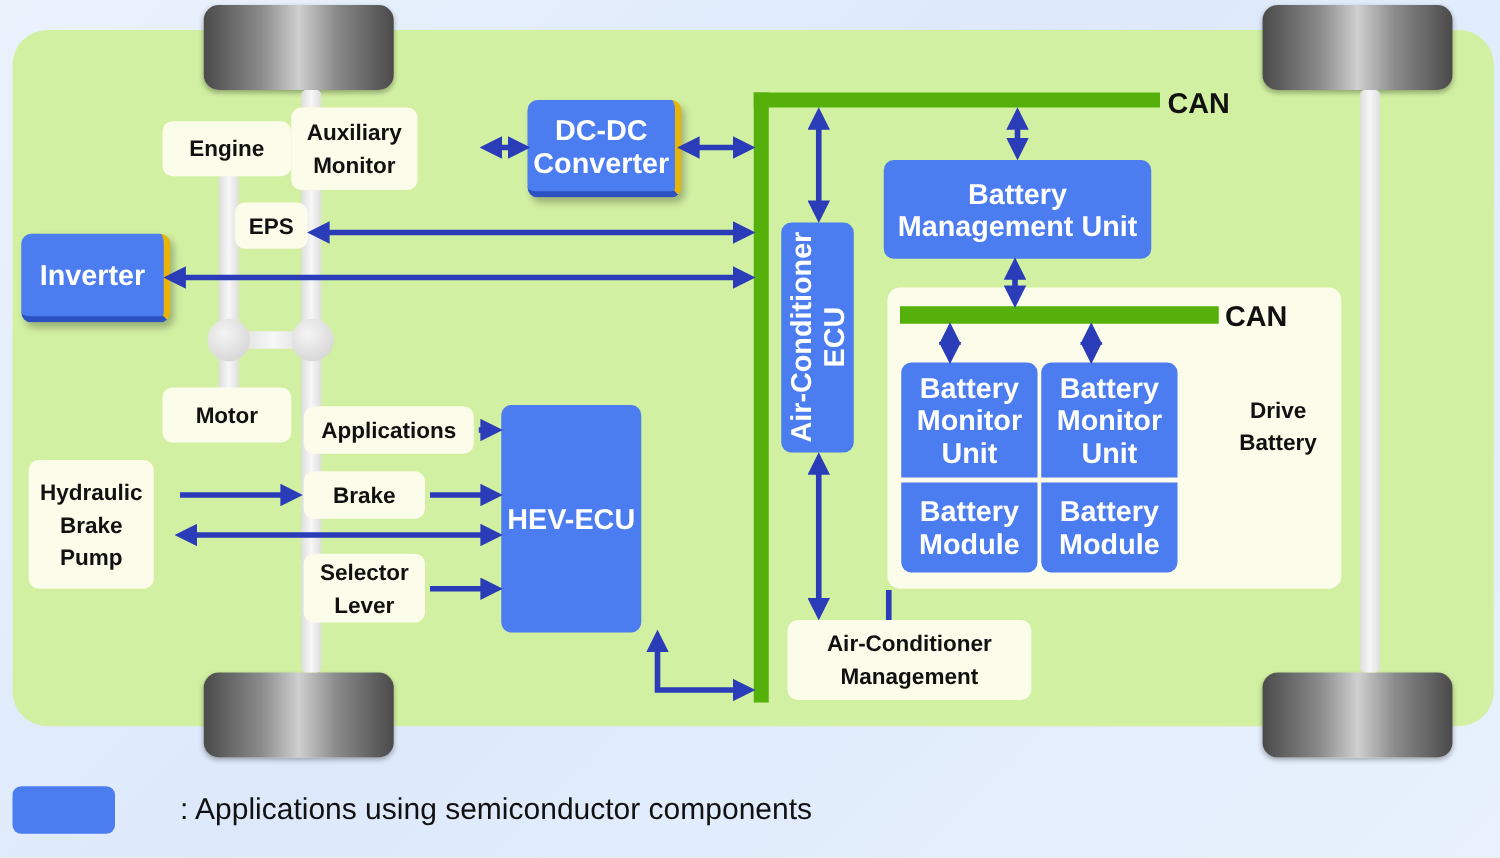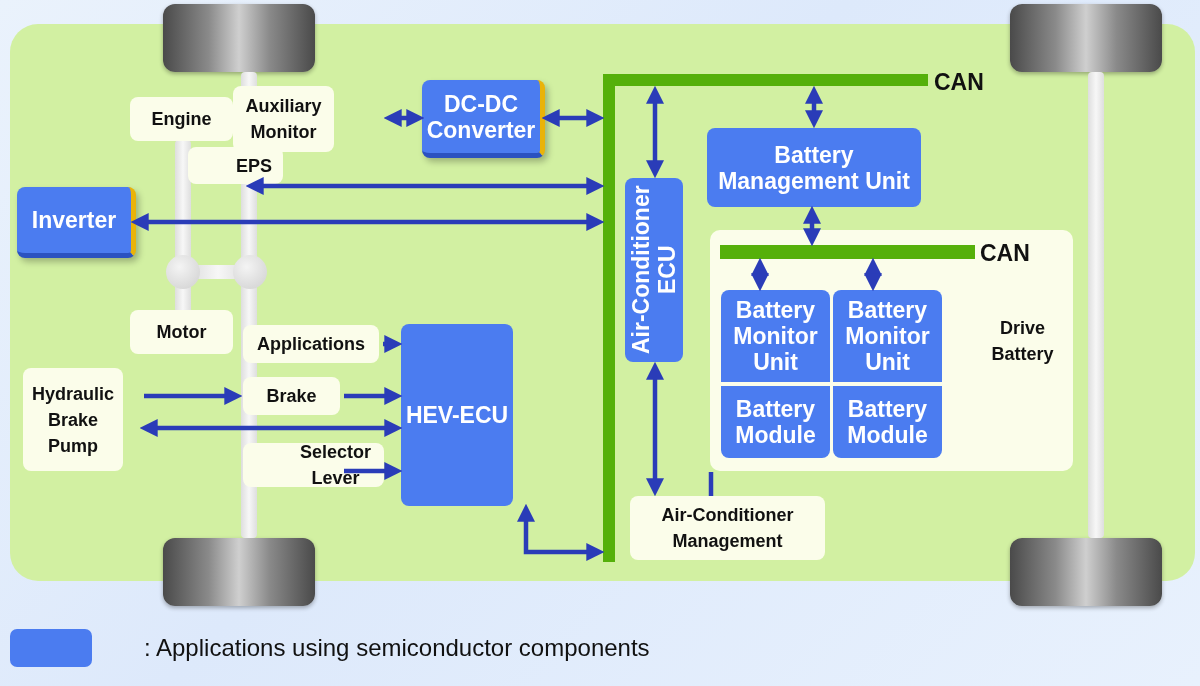--- a/index.html
+++ b/index.html
@@ -78,24 +78,24 @@
 <div class="can-label" style="left:934px; top:69px;">CAN</div>
 
 <div class="drive-panel" style="left:710px; top:230px; width:363px; height:241px;"></div>
 <div class="can-bar" style="left:720px; top:245px; width:255px; height:14px;"></div>
 <div class="can-label" style="left:980px; top:240px;">CAN</div>
 
 <div class="label" style="left:130px; top:97px; width:103px; height:44px;">Engine</div>
 <div class="label" style="left:130px; top:310px; width:103px; height:44px;">Motor</div>
 <div class="label" style="left:233px; top:86px; width:101px; height:66px;">Auxiliary
 Monitor</div>
-<div class="label" style="left:188px; top:147px; width:58px; height:37px;padding-left:37px;">EPS</div>
+<div class="label" style="left:188px; top:162px; width:58px; height:37px;">EPS</div>
 <div class="label" style="left:243px; top:325px; width:136px; height:38px;">Applications</div>
 <div class="label" style="left:243px; top:377px; width:97px; height:38px;">Brake</div>
-<div class="label" style="left:243px; top:443px; width:97px; height:44px;padding-left:44px;">Selector
+<div class="label" style="left:243px; top:443px; width:97px; height:55px;">Selector
 Lever</div>
 <div class="label" style="left:23px; top:368px; width:100px; height:103px;">Hydraulic
 Brake
 Pump</div>
 <div class="label" style="left:630px; top:496px; width:195px; height:64px;">Air-Conditioner
 Management</div>
 <div class="label" style="left:975px; top:315px; width:95px; height:52px; background:transparent;">Drive
 Battery</div>
 
 <div class="blue raised" style="left:422px; top:80px; width:118px; height:73px;">DC-DC

